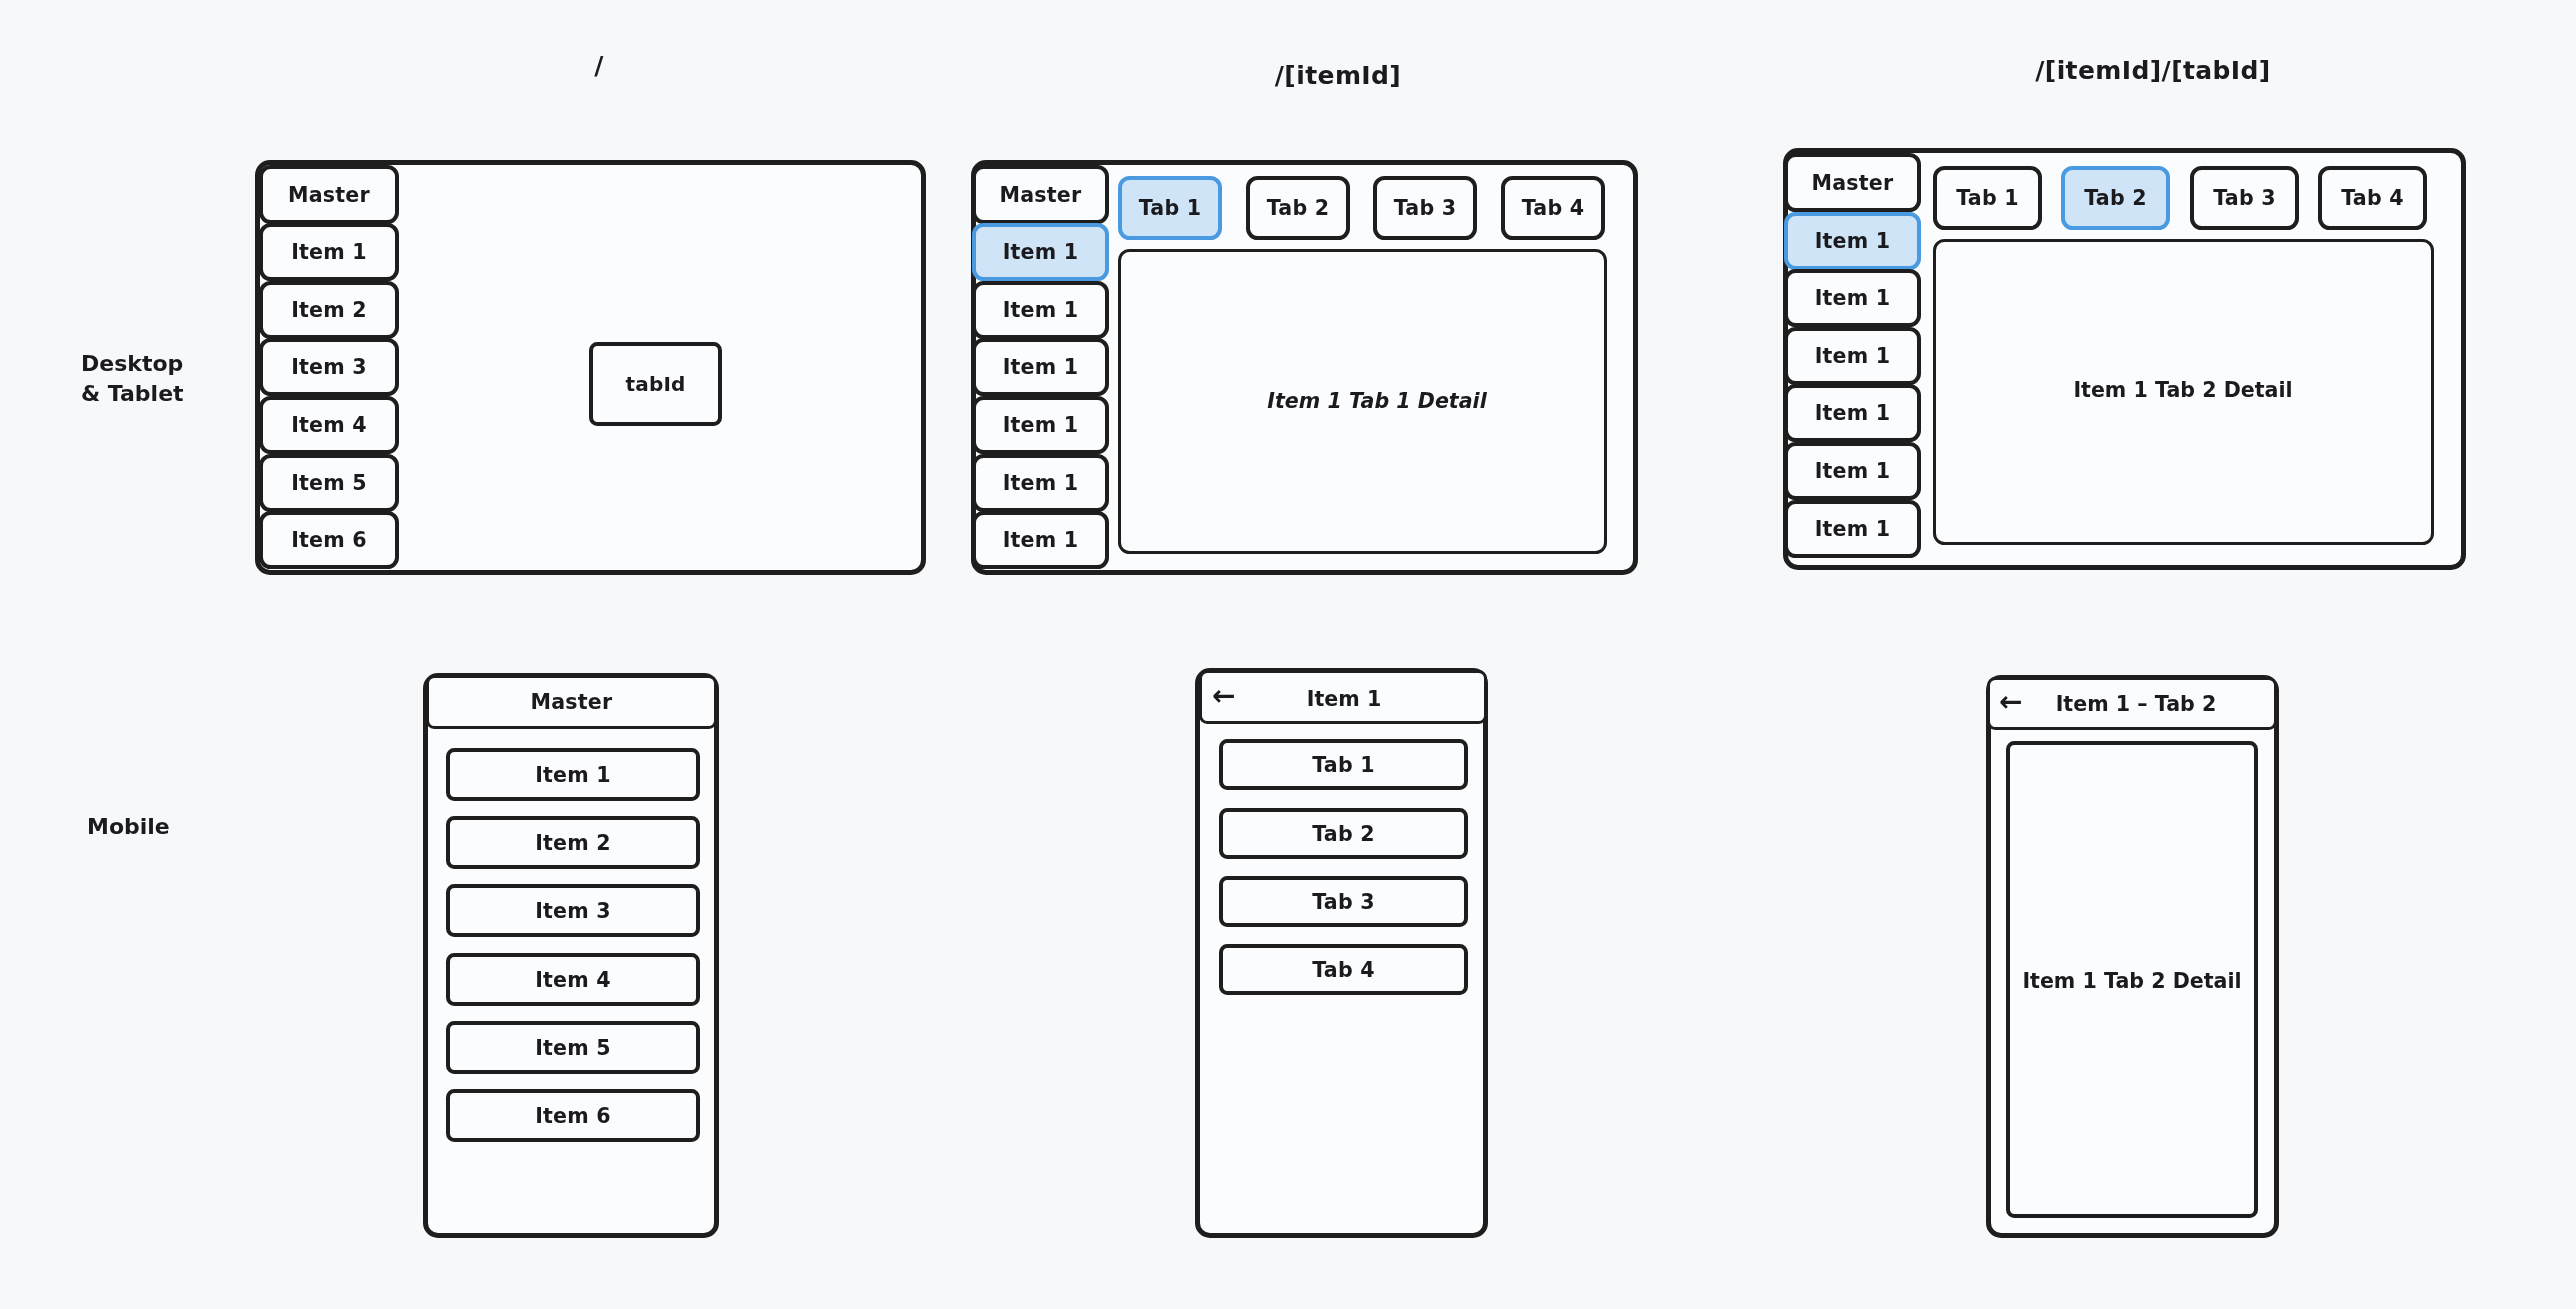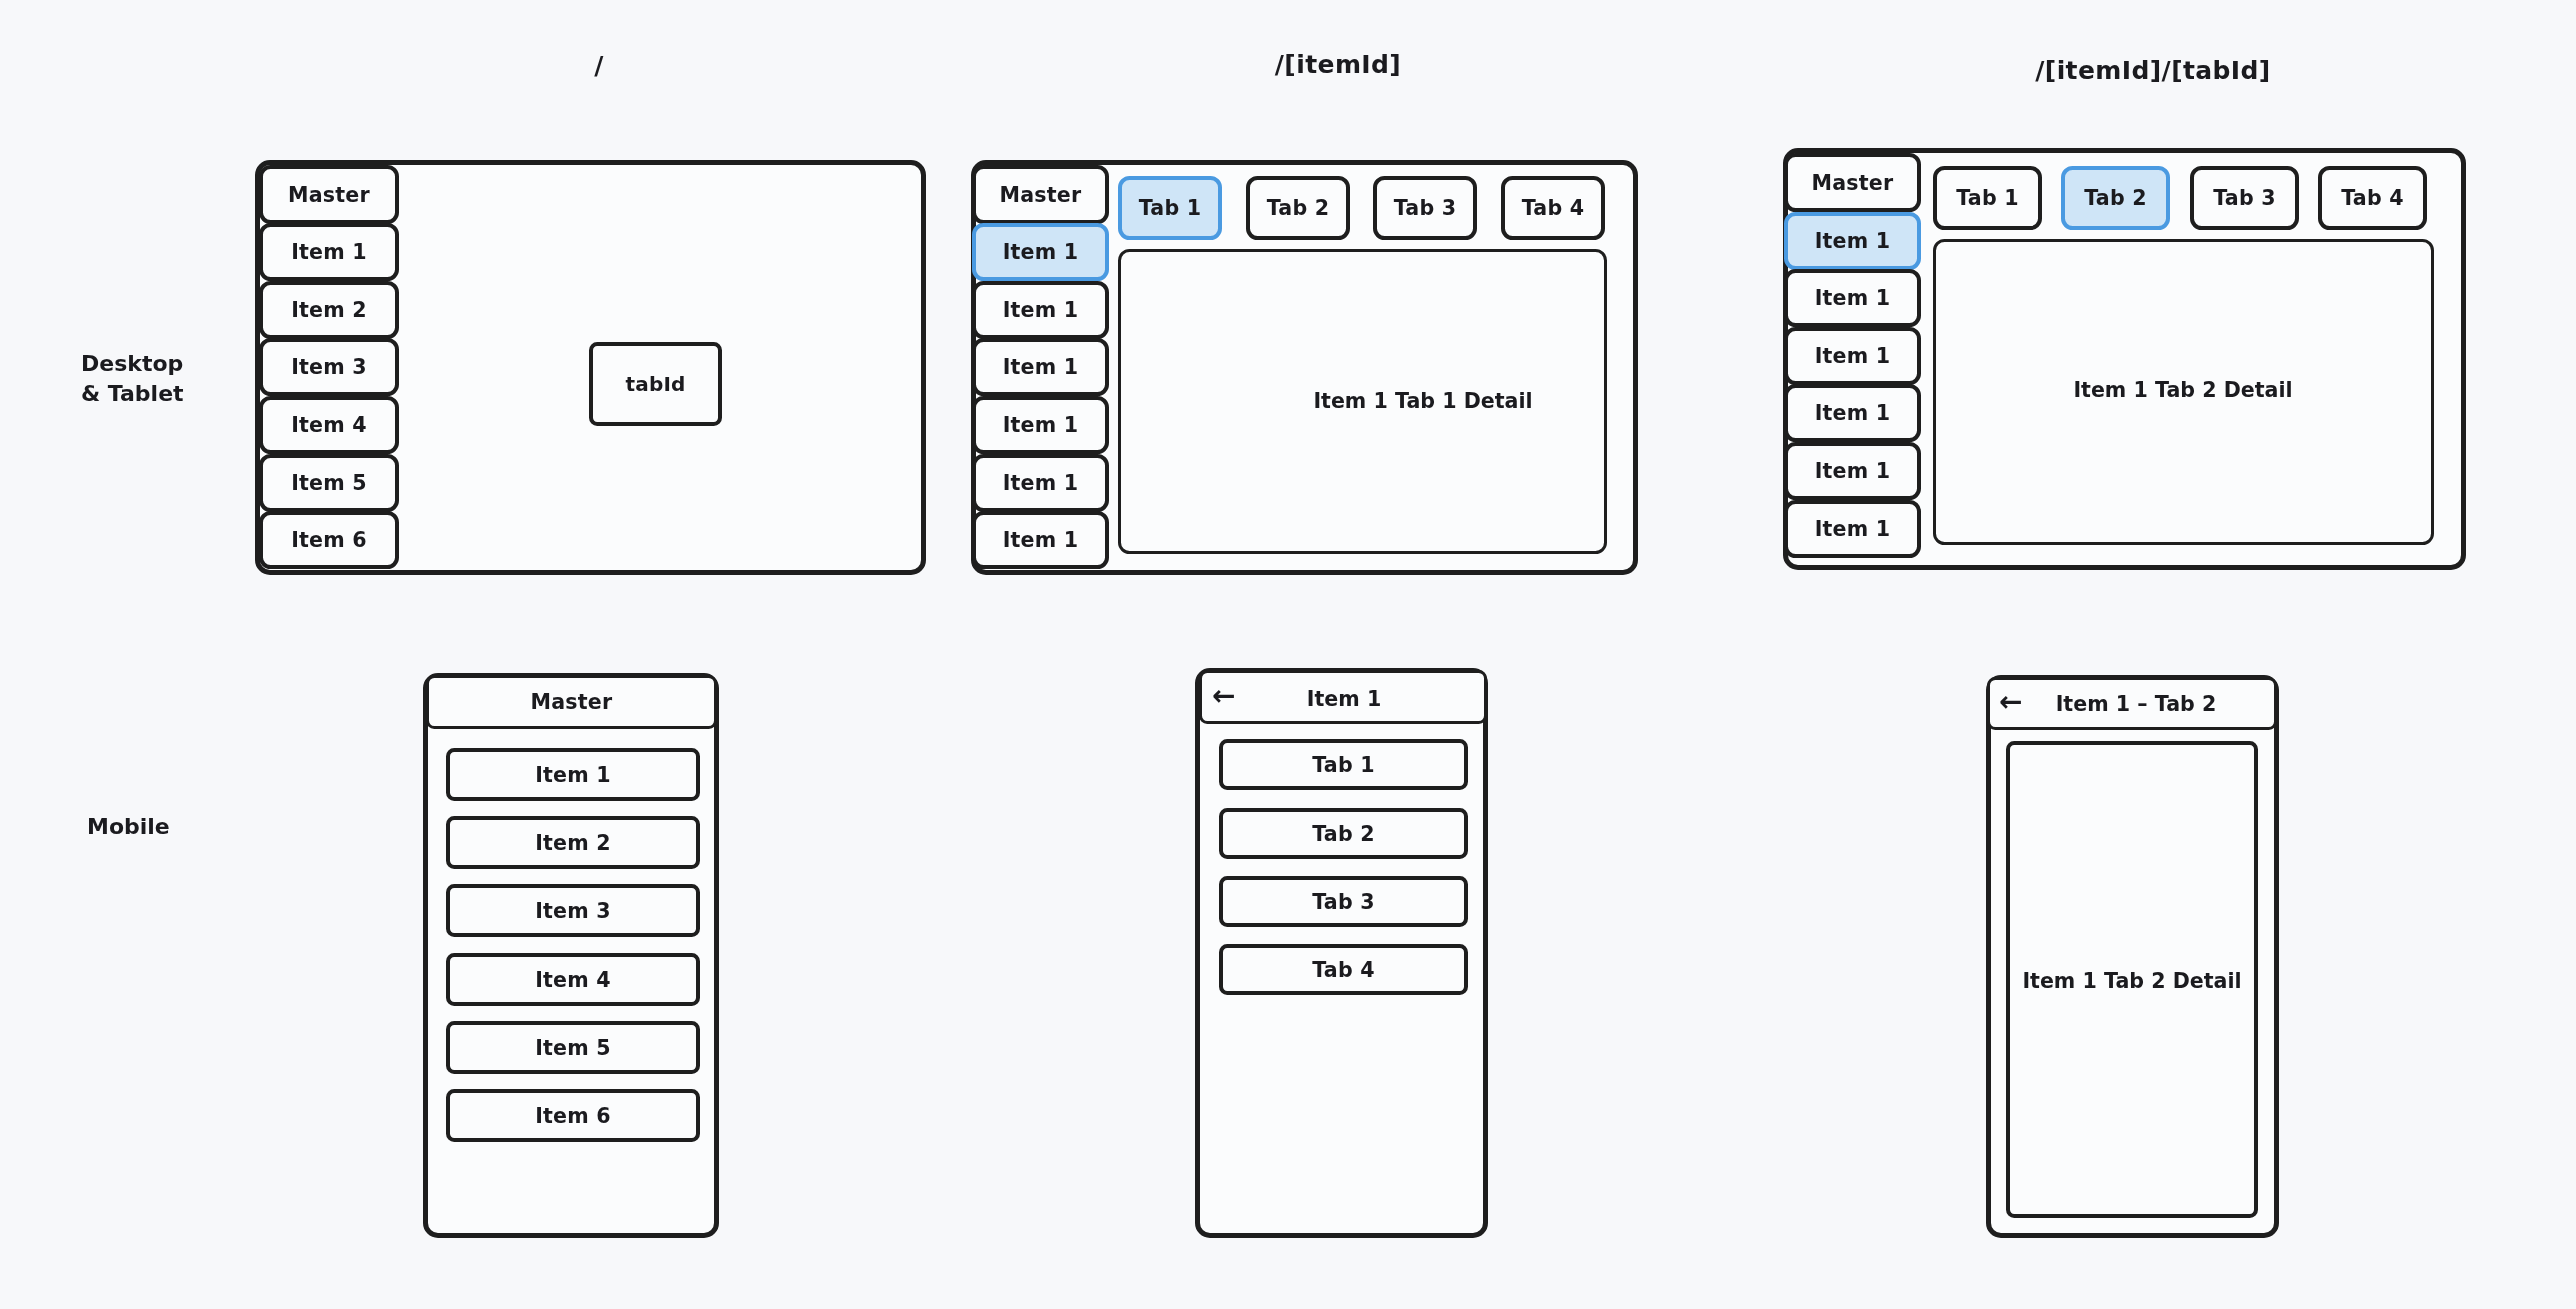--- a/index.html
+++ b/index.html
@@ -92,21 +92,21 @@
     line-height: 1;
     user-select: none;
   }
 </style>
 </head>
 <body>
 
 <div id="canvas">
 
   <div class="route-title" style="left:599px; top:51px;">/</div>
-  <div class="route-title" style="left:1338px; top:50px;">/[itemId]</div>
+  <div class="route-title" style="left:1338px; top:61px;">/[itemId]</div>
   <div class="route-title" style="left:2153px; top:56px;">/[itemId]/[tabId]</div>
 
   <div class="side-label" style="left:81px; top:349px;">Desktop
 &amp; Tablet</div>
   <div class="side-label" style="left:87px; top:812px;">Mobile</div>
 
   <div class="box frame" style="left:255px; top:160px; width:671px; height:415px;">
   </div>
 
   <div class="box" style="left:259px; top:165px; width:140px; height:59px;">
@@ -169,21 +169,21 @@
   </div>
   <div class="box" style="left:1373px; top:176px; width:104px; height:64px;">
     <span class="lbl">Tab 3</span>
   </div>
   <div class="box" style="left:1501px; top:176px; width:104px; height:64px;">
     <span class="lbl">Tab 4</span>
   </div>
 
   <div class="box thin" style="left:1118px; top:249px; width:489px; height:305px;">
   </div>
-  <div class="detail-text" style="left:1423px; top:401px;">Item 1 Tab 1 Detail</div>
+  <div class="detail-text" style="left:1377px; top:401px;font-style:italic;">Item 1 Tab 1 Detail</div>
 
   <div class="box frame" style="left:1783px; top:148px; width:683px; height:422px;">
   </div>
 
   <div class="box" style="left:1784px; top:153px; width:137px; height:59px;">
     <span class="lbl">Master</span>
   </div>
   <div class="box sel" style="left:1784px; top:212px; width:137px; height:58px;">
     <span class="lbl">Item 1</span>
   </div>

